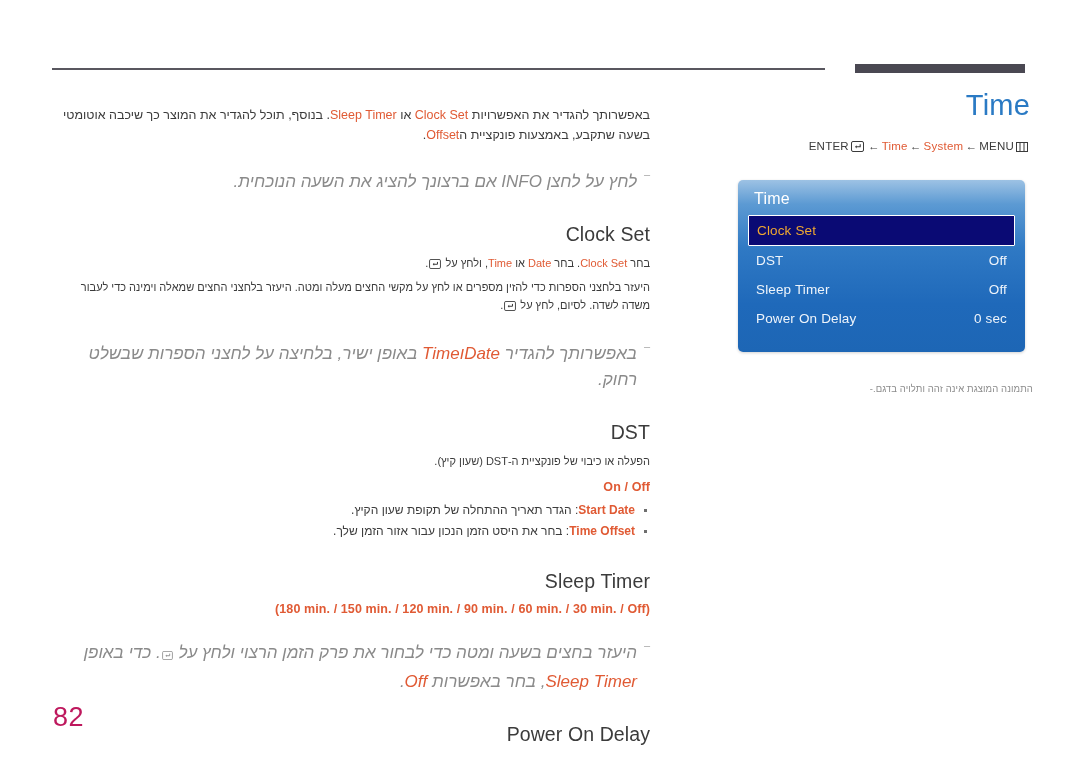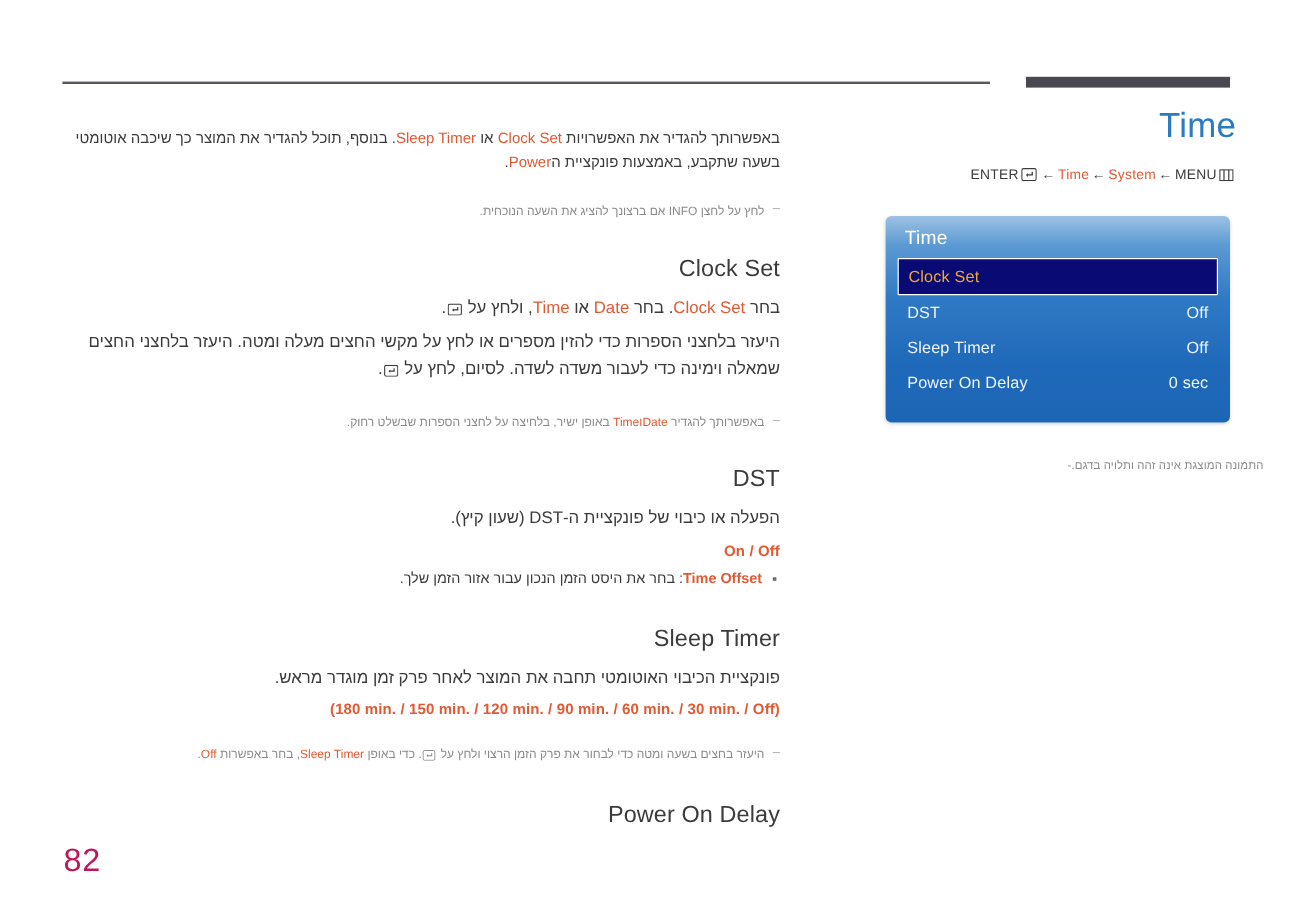--- a/index.html
+++ b/index.html
@@ -114,21 +114,21 @@
     background: #0a0a74;
     border: 1px solid #ffffff;
     border-radius: 1px;
     height: 31px;
   }
   .osd-row.selected .osd-label { color: #f0a830; }
   .osd-value { color: #eef4fb; }
 
   .osd-note {
     position: absolute;
-    left: 766px;
+    left: 746px;
     top: 383px;
     width: 287px;
     text-align: right;
     direction: rtl;
     font-size: 9.5px;
     color: #8b8b8b;
     letter-spacing: 0.1px;
   }
   .osd-note .dash { color: #8b8b8b; padding-left: 5px; }
 
@@ -142,26 +142,27 @@
     text-align: right;
   }
   .intro {
     font-size: 12.5px;
     line-height: 1.62;
     color: #3b3b3b;
   }
   .accent { color: #e05a34; }
 
   .note {
-    font-size: 10px;
+    font-size: 17px;
     line-height: 1.55;
     color: #8a8a8a;
     margin-top: 24px;
     padding-right: 13px;
     position: relative;
+    font-style: italic;
   }
   .note::before {
     content: "\2013";
     position: absolute;
     right: 0;
     top: -3px;
     color: #a6a6a6;
     font-size: 11px;
   }
   .note .accent { color: #e05a34; }
@@ -170,21 +171,21 @@
     font-size: 19.5px;
     font-weight: 400;
     color: #3b3b3b;
     margin: 28px 0 9px 0;
     direction: ltr;
     text-align: right;
     letter-spacing: 0.1px;
   }
 
   .para {
-    font-size: 14px;
+    font-size: 11px;
     line-height: 1.62;
     color: #3b3b3b;
     margin: 0 0 4px 0;
   }
   .values {
     font-size: 12.5px;
     color: #e05a34;
     font-weight: bold;
     margin: 9px 0 6px 0;
     direction: ltr;
@@ -276,21 +277,21 @@
 </div>
 <div class="osd-note"><span>התמונה המוצגת אינה זהה ותלויה בדגם.</span><span class="dash">-</span></div>
 
 <div class="content">
 
   <p class="intro">
     <span>באפשרותך להגדיר את האפשרויות</span>
     <span class="accent">Clock Set</span>
     <span>או</span>
     <span class="accent">Sleep Timer</span><span>. בנוסף, תוכל להגדיר את המוצר כך שיכבה אוטומטי בשעה שתקבע,</span>
-    <span>באמצעות פונקציית ה</span><span class="accent">Power</span><span>.</span>
+    <span>באמצעות פונקציית ה</span><span class="accent">Offset</span><span>.</span>
   </p>
 
   <div class="note">
     <span>לחץ על לחצן INFO אם ברצונך להציג את השעה הנוכחית.</span>
   </div>
 
   <h2 class="sec">Clock Set</h2>
   <p class="para">
     <span>בחר</span>
     <span class="accent">Clock Set</span><span>. בחר</span>
@@ -315,25 +316,25 @@
   <div class="note">
     <span>באפשרותך להגדיר</span>
     <span class="accent">Date</span><span class="accent">ו</span><span class="accent">Time</span>
     <span>באופן ישיר, בלחיצה על לחצני הספרות שבשלט רחוק.</span>
   </div>
 
   <h2 class="sec">DST</h2>
   <p class="para">הפעלה או כיבוי של פונקציית ה-DST (שעון קיץ).</p>
   <div class="values">On / Off</div>
   <ul class="bullets">
+    <li><span class="term">Start Date</span><span>: הגדר תאריך ההתחלה של תקופת שעון הקיץ.</span></li>
     <li><span class="term">Time Offset</span><span>: בחר את היסט הזמן הנכון עבור אזור הזמן שלך.</span></li>
   </ul>
 
   <h2 class="sec">Sleep Timer</h2>
-  <p class="para">פונקציית הכיבוי האוטומטי תחבה את המוצר לאחר פרק זמן מוגדר מראש.</p>
   <div class="values">(180 min. / 150 min. / 120 min. / 90 min. / 60 min. / 30 min. / Off)</div>
   <div class="note">
     <span>היעזר בחצים בשעה ומטה כדי לבחור את פרק הזמן הרצוי ולחץ על</span>
     <span class="key"><svg width="11" height="9" viewBox="0 0 13 11">
           <rect x="0.5" y="0.5" width="12" height="10" rx="1.5" fill="none" stroke="#8a8a8a"></rect>
           <path d="M9.2 3.2v2.6H4.9" fill="none" stroke="#8a8a8a" stroke-width="1.1"></path>
           <path d="M5.6 4.2L4.0 5.8l1.6 1.6z" fill="#8a8a8a"></path>
         </svg></span><span>. כדי באופן</span>
     <span class="accent">Sleep Timer</span><span>, בחר באפשרות</span>
     <span class="accent">Off</span><span>.</span>

